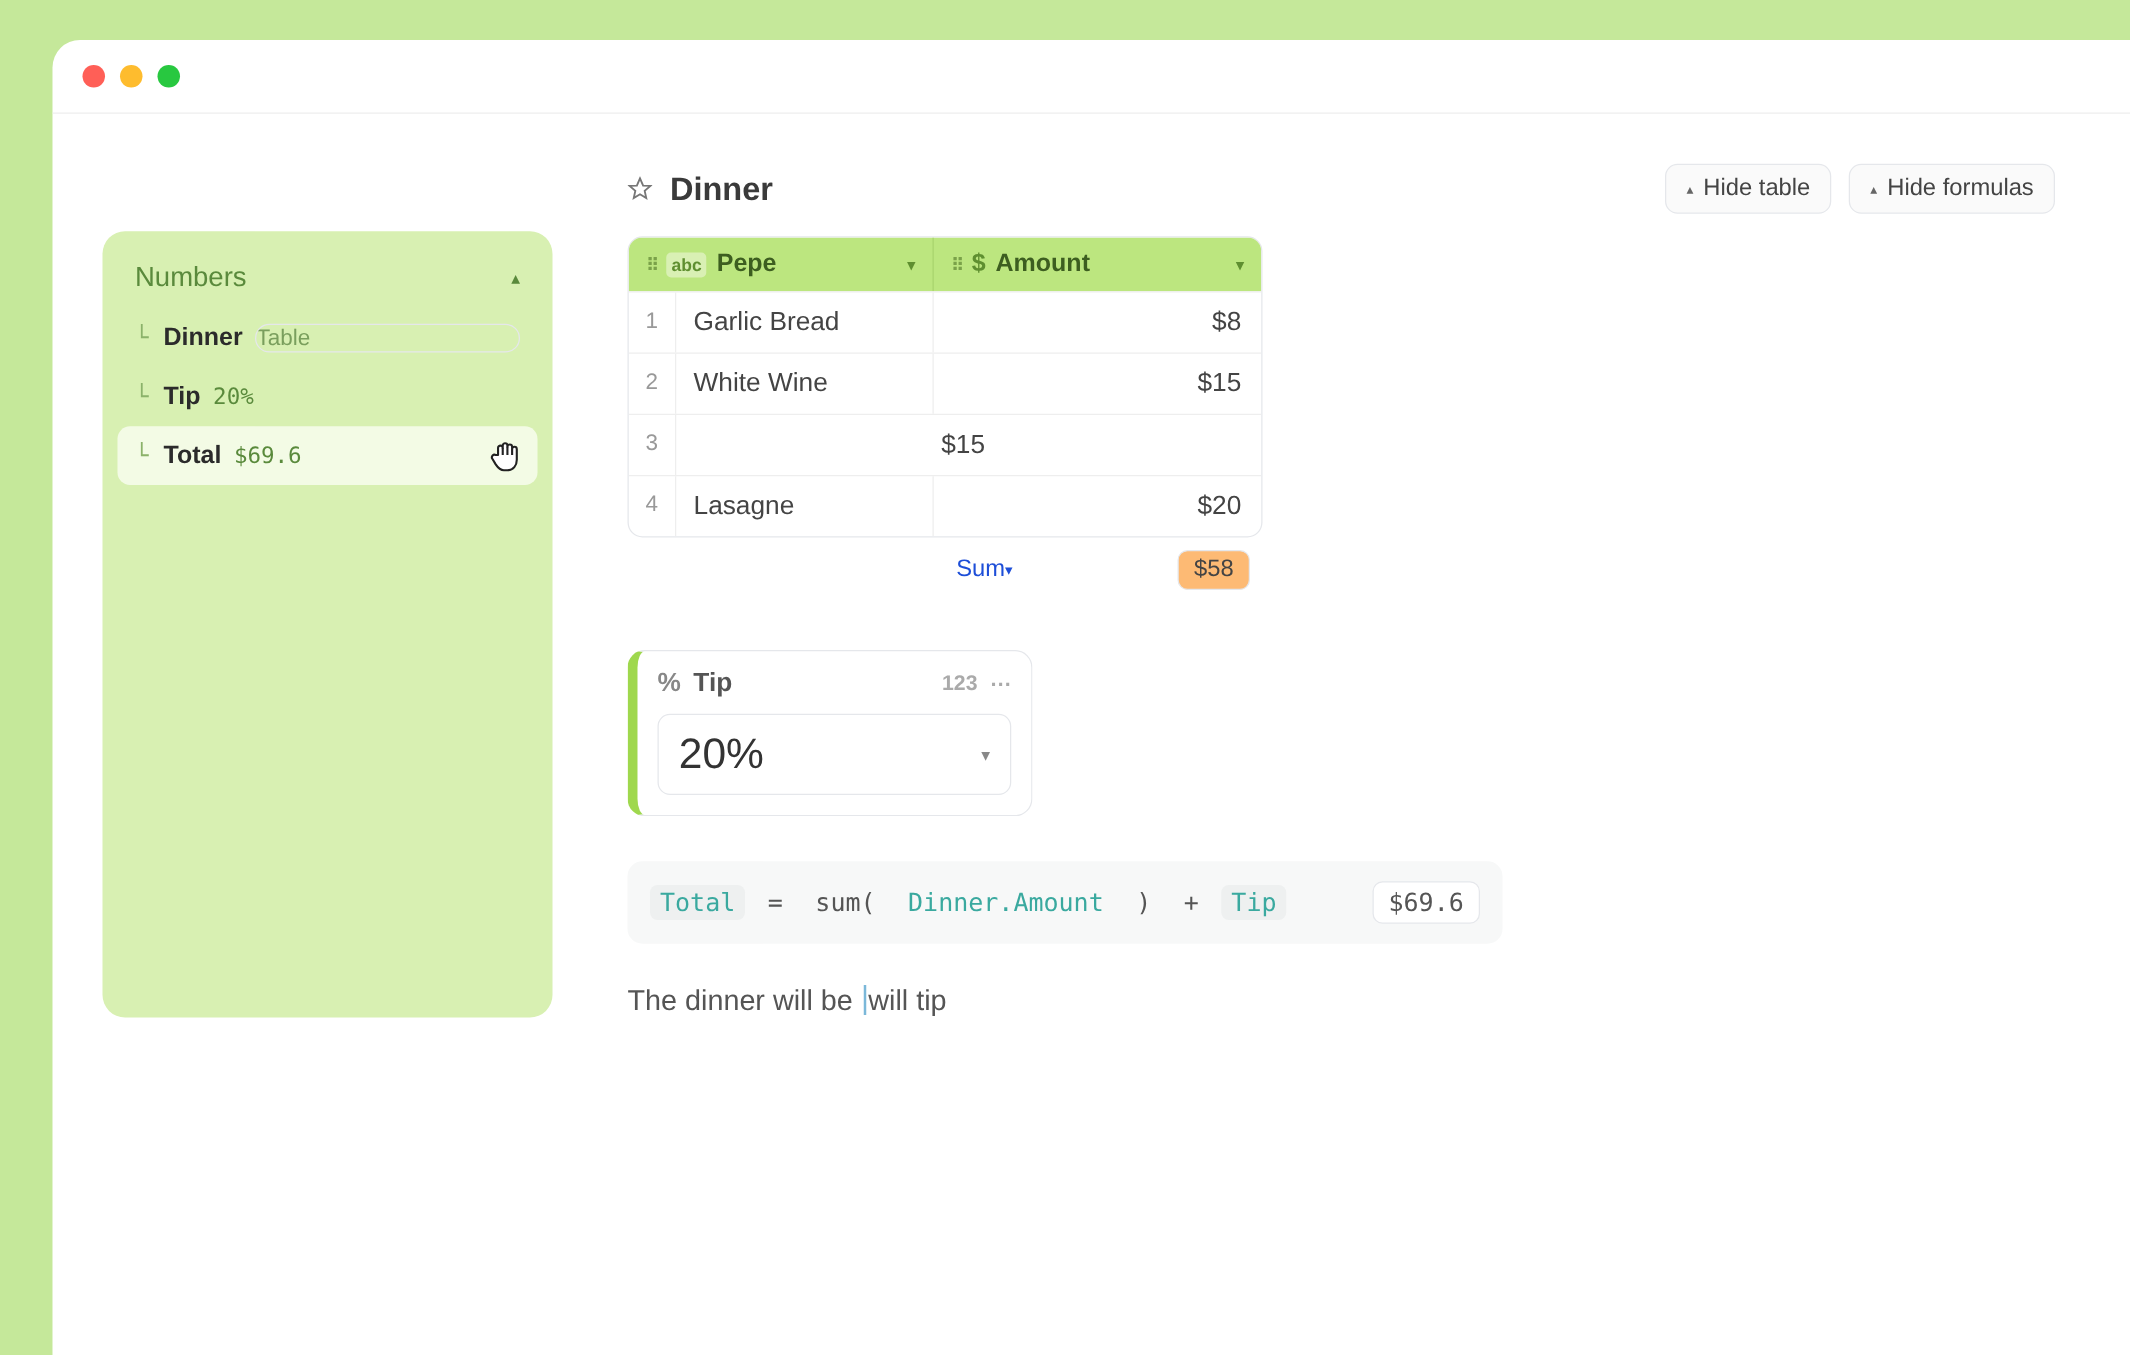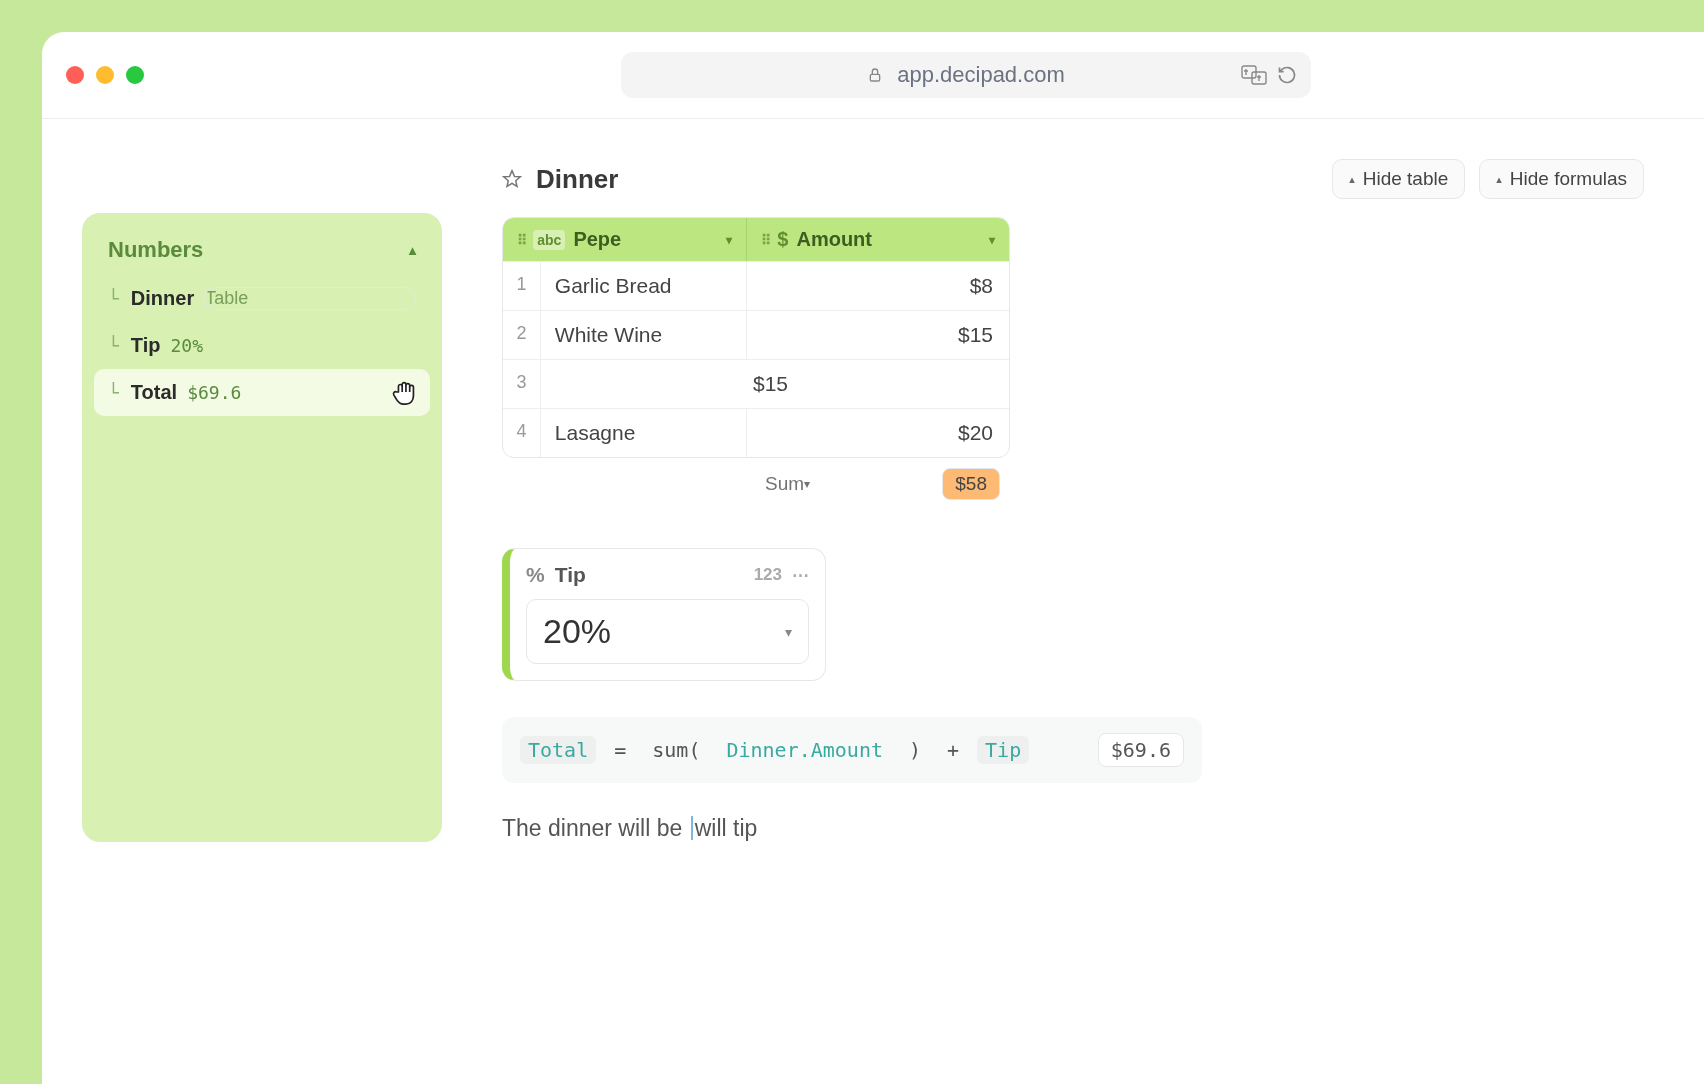--- a/index.html
+++ b/index.html
@@ -64,21 +64,21 @@
       background: #d8f0b2;
       border-radius: 18px;
       padding: 18px 12px;
     }
     .panel-head {
       display: flex;
       justify-content: space-between;
       align-items: center;
       padding: 6px 14px 12px;
       color: #5a8a3c;
-      font-weight: 700;
+      font-weight: 400;
       font-size: 22px;
     }
     .panel-head .caret { font-size: 14px; color: #5a8a3c; }
     .panel-row {
       display: flex;
       align-items: center;
       gap: 10px;
       padding: 12px 14px;
       border-radius: 10px;
       font-size: 20px;
@@ -178,21 +178,21 @@
     }
     .tbl-wrap { position: relative; display: inline-block;}
     .sumrow {
       display: flex;
       width: 508px;
       padding: 10px 10px 0;
       align-items: center;
       gap: 8px;
     }
     .sumrow .spacer { width: 245px; }
-    .sumrow .slabel { color: #737373; font-size: 19px; display:flex; align-items:center; gap:0;}
+    .sumrow .slabel { color: #1d4ed8; font-size: 19px; display:flex; align-items:center; gap:0;}
     .sumrow .sval {
       margin-left: auto;
       background: #fdba74;
       border: 1px solid #e5e7eb;
       border-radius: 8px;
       padding: 4px 12px;
       font-size: 19px;
       color: #444;
     }
     
@@ -271,39 +271,20 @@
   </style>
 </head>
 <body>
 
 <div class="window">
   <div class="titlebar">
     <div class="traffic">
       <div class="tl r"></div>
       <div class="tl y"></div>
       <div class="tl g"></div>
-    </div>
-    <div class="urlbar">
-      <svg class="lock" viewBox="0 0 24 24" fill="none" stroke="#888" stroke-width="2">
-          <rect x="5" y="11" width="14" height="10" rx="2"></rect>
-          <path d="M8 11V7a4 4 0 0 1 8 0v4"></path>
-        </svg>
-      <span>app.decipad.com</span>
-      <div class="right-icons">
-        <svg width="26" height="20" viewBox="0 0 26 20" fill="none" stroke="#888" stroke-width="1.4">
-            <rect x="1" y="1" width="14" height="12" rx="2"></rect>
-            <rect x="11" y="7" width="14" height="12" rx="2"></rect>
-            <path d="M5 4 L5 10 M3 6 L7 6"></path>
-            <path d="M16 12 L20 12 M18 10 L18 16"></path>
-          </svg>
-        <svg width="20" height="20" viewBox="0 0 24 24" fill="none" stroke="#888" stroke-width="2">
-            <path d="M3 12a9 9 0 1 0 3-6.7L3 8"></path>
-            <path d="M3 3v5h5"></path>
-          </svg>
-      </div>
     </div>
   </div>
 
   <div class="content">
 
     <div class="panel">
       <div class="panel-head">
         <span>Numbers</span>
         <span class="caret">▴</span>
       </div>

